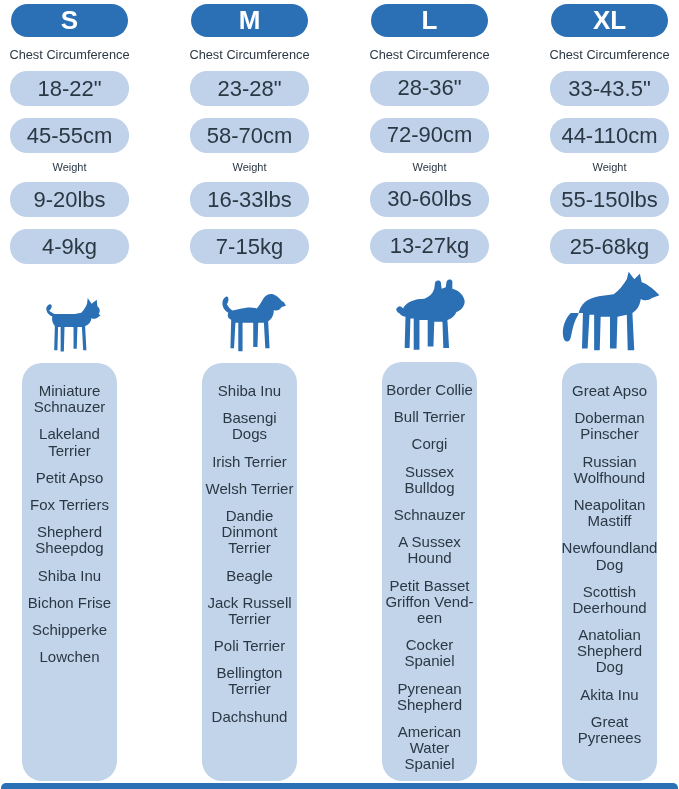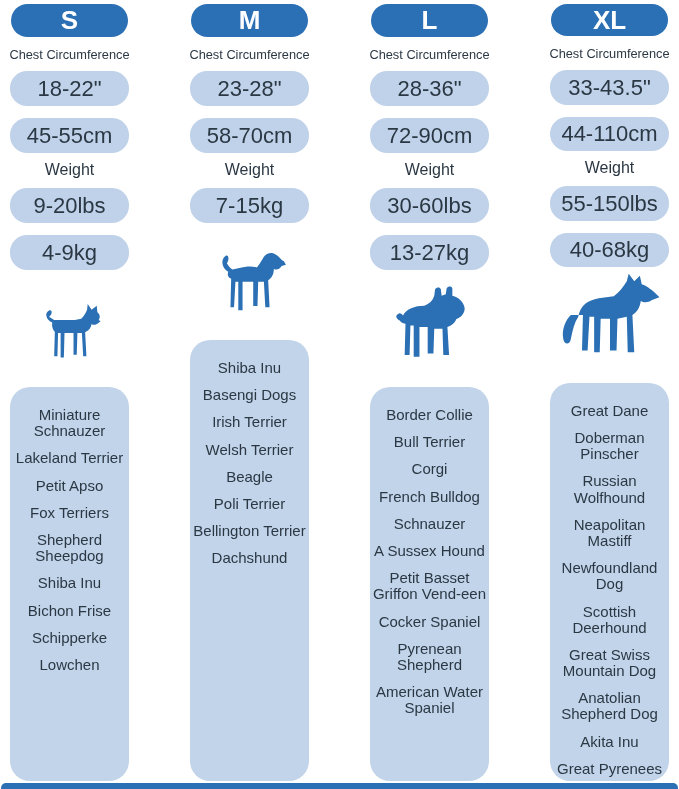--- a/index.html
+++ b/index.html
@@ -20,30 +20,30 @@
     position:absolute;top:0;left:8px;right:8px;bottom:8px;
     display:flex;justify-content:space-between;padding-top:4px;
   }
   .col{width:123px;display:flex;flex-direction:column;align-items:center;}
   .size-pill{
     width:117px;height:33px;border-radius:17px;background:var(--header-pill);
     color:var(--header-text);font-size:26px;font-weight:bold;
     display:flex;align-items:center;justify-content:center;
   }
   .section-label{margin-top:10px;font-size:12.8px;white-space:nowrap;color:var(--text);}
-  .weight-label{margin-top:8px;font-size:16px;}
+  .weight-label{margin-top:8px;font-size:11px;}
   .value-pill{
     margin-top:9px;width:119px;height:35px;border-radius:17px;background:var(--value-pill);
     display:flex;align-items:center;justify-content:center;font-size:22px;color:var(--text);
     white-space:nowrap;
   }
   .value-pill + .value-pill{margin-top:12px;}
   .dog-wrap{margin-top:4px;height:86px;display:flex;align-items:flex-end;justify-content:center;}
   .breed-panel{
-    margin-top:27px;width:119px;flex:1 1 auto;border-radius:20px;background:var(--breed-panel);
+    margin-top:9px;width:95px;flex:1 1 auto;border-radius:20px;background:var(--breed-panel);
     padding:20px 2px 10px;display:flex;flex-direction:column;gap:11px;align-items:center;
     overflow:hidden;
   }
   .breed{font-size:15px;line-height:1.08;text-align:center;color:var(--text);}
   .bottom-bar{
     position:absolute;bottom:0;left:1px;right:1px;height:6px;
     background:var(--header-pill);border-radius:5px 5px 0 0;
   }
 </style>
 </head>
@@ -75,33 +75,36 @@
         <div class="breed">Lowchen</div>
       </div>
   </div>
 
   <div class="col">
     <div class="size-pill">M</div>
     <div class="section-label">Chest Circumference</div>
     <div class="value-pill">23-28"</div>
     <div class="value-pill">58-70cm</div>
     <div class="section-label weight-label">Weight</div>
+    <div class="value-pill">16-33lbs</div>
     <div class="value-pill">7-15kg</div>
     <div class="dog-wrap">
         <svg height="64" viewBox="0 0 120 90">
           <path fill="var(--dog)" d="M30,32 C22,28 18,16 26,10 C30,7 32,14 28,20 C30,24 33,27 36,29 L44,27 C56,24 64,24 70,26 C74,22 77,16 80,11 C84,5 92,4 97,8 C102,11 105,16 108,17 L111,22 L105,24 C102,29 97,30 94,28 C94,34 92,40 86,44 L88,82 L82,82 L80,46 L72,46 L71,80 L65,80 L65,46 C58,46 54,46 50,46 L50,86 L44,86 L44,46 L40,46 L38,82 L33,82 L34,42 C30,40 28,37 30,32 Z"></path>
           <ellipse fill="var(--dog)" cx="91" cy="21" rx="5" ry="12" transform="rotate(18 91 21)"></ellipse>
         </svg>
       </div>
     <div class="breed-panel">
         <div class="breed">Shiba Inu</div>
         <div class="breed">Basengi Dogs</div>
         <div class="breed">Irish Terrier</div>
         <div class="breed">Welsh Terrier</div>
+        <div class="breed">Dandie Dinmont Terrier</div>
         <div class="breed">Beagle</div>
+        <div class="breed">Jack Russell Terrier</div>
         <div class="breed">Poli Terrier</div>
         <div class="breed">Bellington Terrier</div>
         <div class="breed">Dachshund</div>
       </div>
   </div>
 
   <div class="col">
     <div class="size-pill">L</div>
     <div class="section-label">Chest Circumference</div>
     <div class="value-pill">28-36"</div>
@@ -111,50 +114,49 @@
     <div class="value-pill">13-27kg</div>
     <div class="dog-wrap">
         <svg height="74" viewBox="0 0 120 90">
           <path fill="var(--dog)" d="M24,42 C20,40 18,36 22,34 C24,32 27,34 28,36 C32,28 42,24 54,24 C60,22 64,18 66,12 L67,4 C69,1 73,1 74,4 L75,12 L80,10 L81,3 C83,0 87,0 88,3 L88,12 C96,14 102,20 103,27 C103,33 99,38 93,40 C91,45 87,48 82,50 L84,84 L77,84 L76,52 L66,52 L65,82 L58,82 L58,50 L48,50 L48,86 L41,86 L41,48 L37,48 L36,84 L30,84 L31,46 C27,45 25,44 24,42 Z"></path>
         </svg>
       </div>
     <div class="breed-panel">
         <div class="breed">Border Collie</div>
         <div class="breed">Bull Terrier</div>
         <div class="breed">Corgi</div>
-        <div class="breed">French Bulldog</div>
+        <div class="breed">Sussex Bulldog</div>
         <div class="breed">Schnauzer</div>
         <div class="breed">A Sussex Hound</div>
         <div class="breed">Petit Basset Griffon Vend-een</div>
         <div class="breed">Cocker Spaniel</div>
         <div class="breed">Pyrenean Shepherd</div>
         <div class="breed">American Water Spaniel</div>
       </div>
   </div>
 
   <div class="col">
     <div class="size-pill">XL</div>
     <div class="section-label">Chest Circumference</div>
     <div class="value-pill">33-43.5"</div>
     <div class="value-pill">44-110cm</div>
     <div class="section-label weight-label">Weight</div>
     <div class="value-pill">55-150lbs</div>
-    <div class="value-pill">40-68kg</div>
+    <div class="value-pill">25-68kg</div>
     <div class="dog-wrap">
         <svg height="84" viewBox="0 0 120 90">
           <path fill="var(--dog)" d="M18,46 C12,52 8,62 10,72 C11,78 17,78 18,72 C20,62 22,54 26,48 C28,36 36,30 48,28 L64,26 C70,22 74,16 78,10 L80,2 L86,10 L92,4 L94,13 C100,15 106,20 110,24 L113,27 L105,30 C101,33 96,33 93,31 C92,38 89,43 84,46 L86,86 L79,86 L78,48 L68,50 L67,84 L60,84 L60,50 L50,50 L49,86 L43,86 L43,48 L38,48 L36,84 L30,84 L31,46 C26,46 21,46 18,46 Z"></path>
         </svg>
       </div>
     <div class="breed-panel">
-        <div class="breed">Great Dane</div>
+        <div class="breed">Great Apso</div>
         <div class="breed">Doberman Pinscher</div>
         <div class="breed">Russian Wolfhound</div>
         <div class="breed">Neapolitan Mastiff</div>
         <div class="breed">Newfoundland Dog</div>
         <div class="breed">Scottish Deerhound</div>
-        <div class="breed">Great Swiss Mountain Dog</div>
         <div class="breed">Anatolian Shepherd Dog</div>
         <div class="breed">Akita Inu</div>
         <div class="breed">Great Pyrenees</div>
       </div>
   </div>
 </div>
 <div class="bottom-bar"></div>
 
 </body></html>

